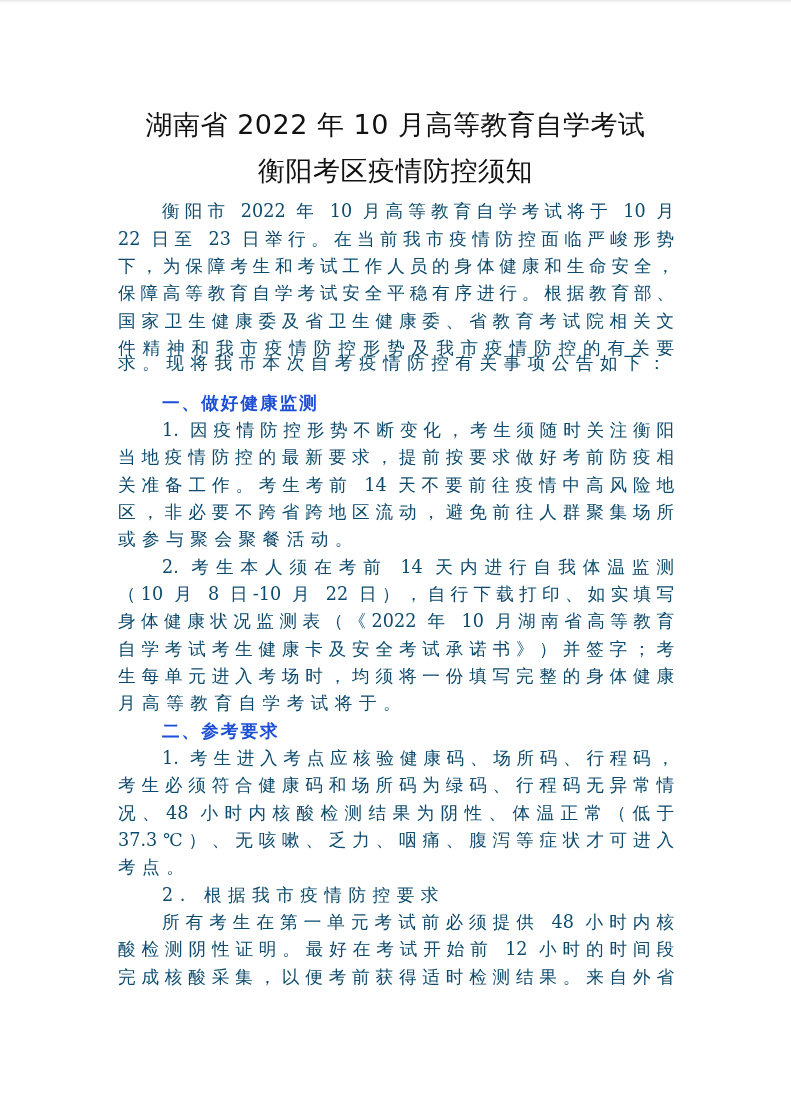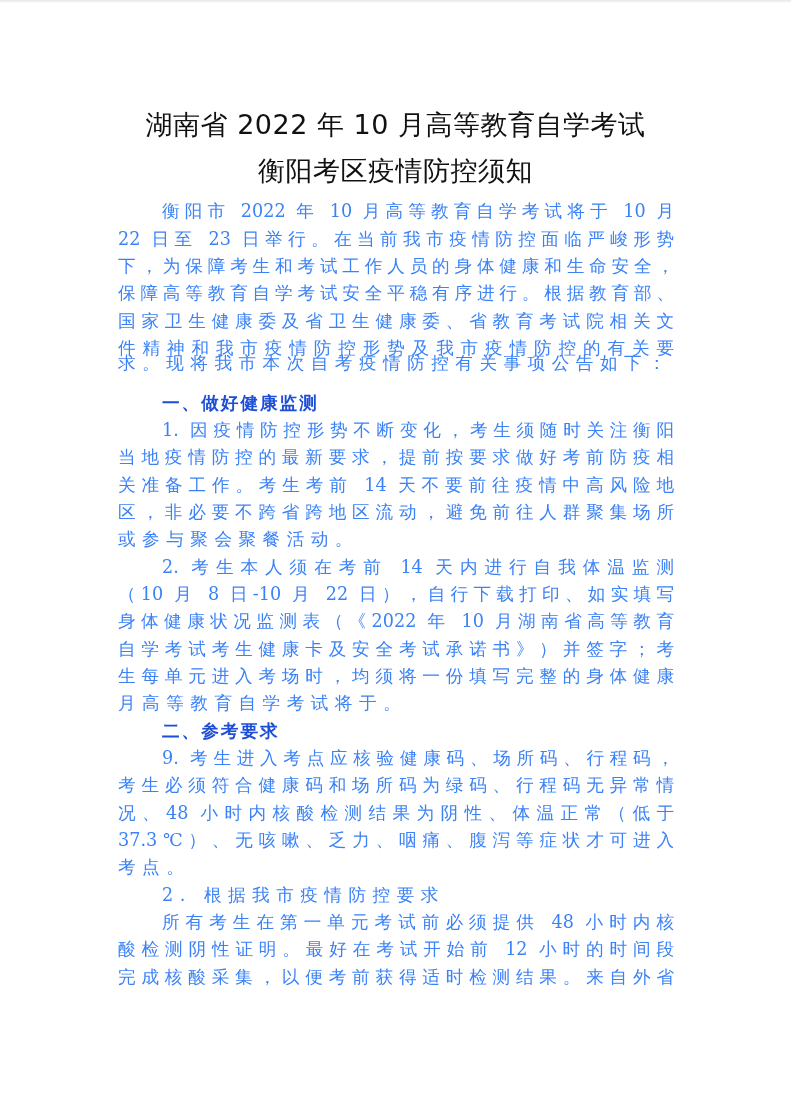--- a/index.html
+++ b/index.html
@@ -42,21 +42,21 @@
     .line {
       position: absolute;
       left: 118px;
       width: 556px;
       height: 27px;
       font-size: 17.6px;
       line-height: 27px;
       white-space: nowrap;
       text-align: justify;
       text-align-last: justify;
-      color: #3b82f6;
+      color: #0c4a6e;
     }
     .line.indent { left: 162px; width: 512px; }
     .line.last { text-align-last: left; letter-spacing: 6.5px; }
     .heading {
       position: absolute;
       left: 162px;
       height: 27px;
       font-family: "DejaVu Sans", "Liberation Sans", sans-serif;
       font-weight: bold;
       font-size: 17.6px;
@@ -94,21 +94,21 @@
 
   <div class="line indent" style="top:554px">2. 考生本人须在考前 14 天内进行自我体温监测</div>
   <div class="line" style="top:581px">（10 月 8 日-10 月 22 日），自行下载打印、如实填写</div>
   <div class="line" style="top:608px">身体健康状况监测表（《2022 年 10 月湖南省高等教育</div>
   <div class="line" style="top:636px">自学考试考生健康卡及安全考试承诺书》）并签字；考</div>
   <div class="line" style="top:663px">生每单元进入考场时，均须将一份填写完整的身体健康</div>
   <div class="line last" style="top:690px">月高等教育自学考试将于。</div>
 
   <div class="heading" style="top:718px">二、参考要求</div>
 
-  <div class="line indent" style="top:745px">9. 考生进入考点应核验健康码、场所码、行程码，</div>
+  <div class="line indent" style="top:745px">1. 考生进入考点应核验健康码、场所码、行程码，</div>
   <div class="line" style="top:772px">考生必须符合健康码和场所码为绿码、行程码无异常情</div>
   <div class="line" style="top:800px">况、48 小时内核酸检测结果为阴性、体温正常（低于</div>
   <div class="line" style="top:827px">37.3℃）、无咳嗽、乏力、咽痛、腹泻等症状才可进入</div>
   <div class="line last" style="top:854px">考点。</div>
 
   <div class="line indent last" style="top:882px">2. 根据我市疫情防控要求</div>
 
   <div class="line indent" style="top:909px">所有考生在第一单元考试前必须提供 48 小时内核</div>
   <div class="line" style="top:936px">酸检测阴性证明。最好在考试开始前 12 小时的时间段</div>
   <div class="line" style="top:964px">完成核酸采集，以便考前获得适时检测结果。来自外省</div>

